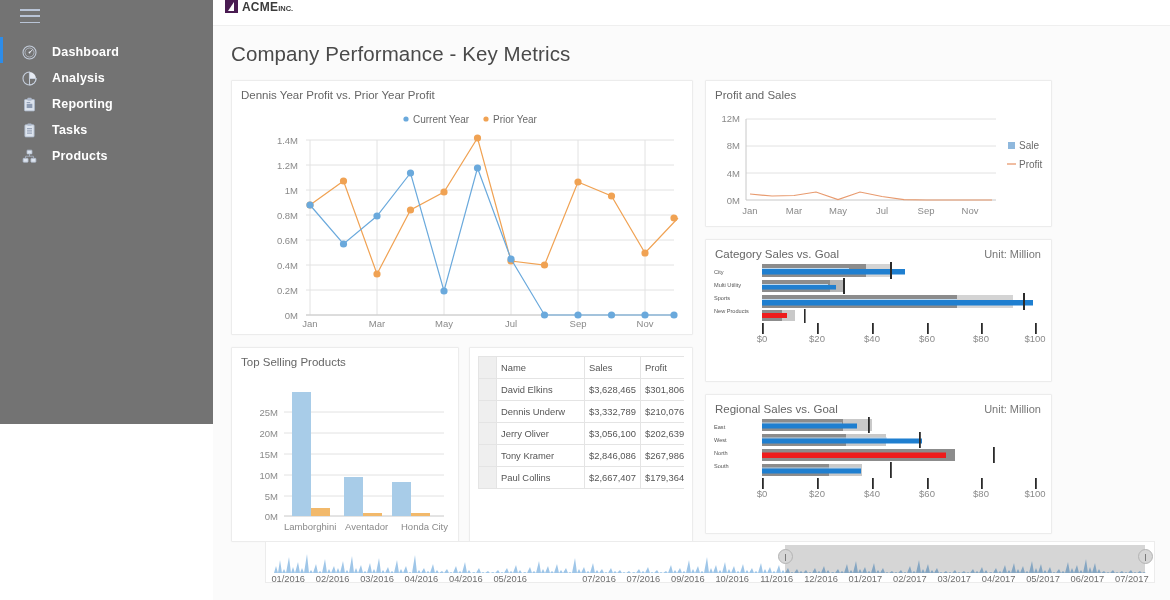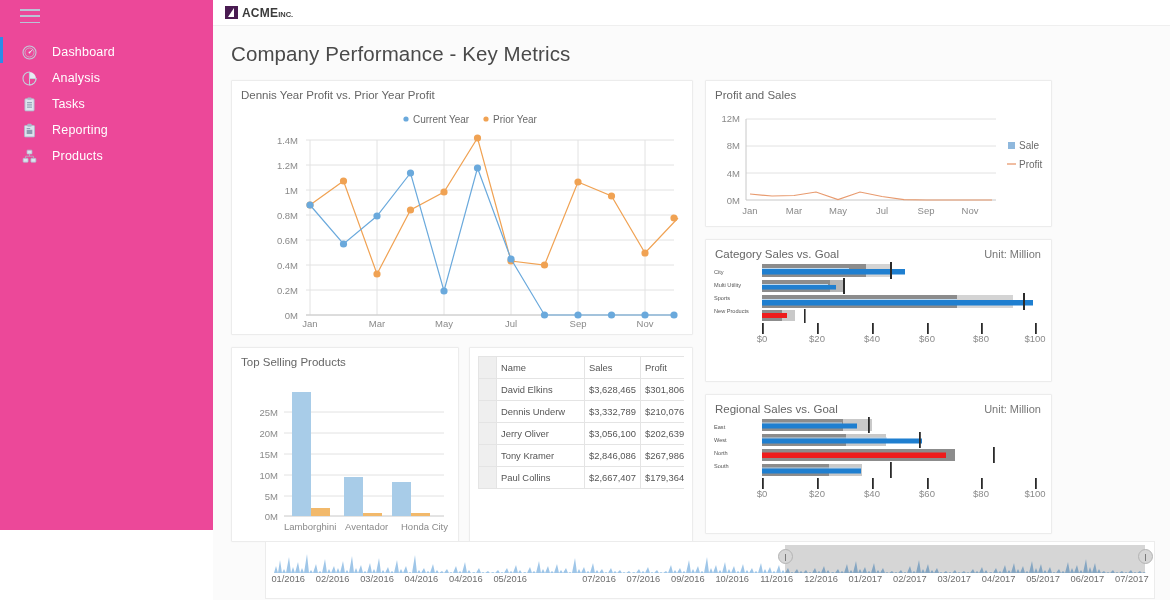--- a/index.html
+++ b/index.html
@@ -5,22 +5,22 @@
   * { box-sizing: border-box; margin: 0; padding: 0; }
   html, body {
     width: 1170px; height: 600px;
     font-family: "Liberation Sans", sans-serif;
     background: #ffffff; overflow: hidden;
   }
   .app { position: relative; width: 1170px; height: 600px; display: flex; }
 
   
   .sidebar {
-    width: 213px; height: 530px; background: #ec4899;
-    flex: 0 0 213px; position: relative;
+    width: 213px; height: 424px; background: #737373;
+    flex: 0 0 213px; position: relative; font-weight: bold;
   }
   .hamburger {
     width: 20px; height: 14px; margin: 9px 0 0 20px;
     display: flex; flex-direction: column; justify-content: space-between;
     cursor: pointer;
   }
   .hamburger span { display:block; height: 1.5px; background: #b9c4d6; width: 100%; }
   .hamburger span:nth-child(2){ width:100%; }
   .nav { margin-top: 16px; }
   .nav-item {
@@ -33,21 +33,21 @@
     color: #ffffff; font-size: 12.5px; margin-left: 12px; letter-spacing: .2px;
     font-family: "Liberation Sans", sans-serif;
   }
   .nav-item.active::before {
     content:""; position:absolute; left:0; top:-2px; width:3px; height:26px; background:#2d8ce8;
   }
 
   
   .main { flex: 1 1 auto; position: relative; background: #fbfbfb; height: 600px; }
   .topbar {
-    height: 26px; background:#ffffff; display:flex; align-items:center;
+    height: 26px; background:#ffffff; display:flex; align-items:flex-start;
     padding-left: 12px; border-bottom:1px solid #efefef;
   }
   .logo-mark {
     width: 13px; height: 13px; background: #4a1c52; position: relative; margin-right: 4px;
     flex: 0 0 13px;
   }
   .logo-mark::after{
     content:""; position:absolute; left:3px; top:2px; width:0; height:0;
     border-left: 6px solid transparent; border-bottom: 9px solid #ffffff;
   }
@@ -91,21 +91,21 @@
     font-family:"Liberation Sans", sans-serif;
   }
   table.tc th { color:#555; background:#fff; }
   table.tc .c-handle { width: 18px; background: #efefef; border-right:1px solid #e4e4e4; padding:0;}
   table.tc .c-name { width: 88px; }
   table.tc .c-sales { width: 56px; }
   table.tc .c-profit { width: 56px; }
 
   
   .rangebar {
-    position:absolute; left: 265px; top: 541px; width: 890px; height: 58px;
+    position:absolute; left: 265px; top: 541px; width: 890px; height: 42px;
     background:#ffffff; border:1px solid #ececec;
   }
   .rs-sel { position:absolute; background: rgba(0,0,0,0.16); top: 3px; height: 28px; }
   .rs-handle {
     position:absolute; width: 15px; height: 15px; border-radius: 50%;
     background: #d6d6d6; border: 1px solid #b4b4b4; top: 7px;
   }
   .rs-handle::before{
     content:""; position:absolute; left:6px; top:3.5px; width:1px; height:7px; background:#7a7a7a;
   }
@@ -142,45 +142,45 @@
 
       <div class="nav-item" style="margin-top:0px">
         <span class="ic">
           <svg width="17" height="17" viewBox="0 0 24 24">
             <path d="M12 12 L12 2.8 A9.2 9.2 0 0 1 21.2 12 Z" fill="#e6ebf3"></path>
             <path d="M12 2.8 A9.2 9.2 0 1 0 21.2 12 L12 12 Z" fill="none" stroke="#c3ccda" stroke-width="1.6"></path>
             <path d="M12 12 L21.2 12 A9.2 9.2 0 0 1 12 21.2 Z" fill="none" stroke="#c3ccda" stroke-width="1.4"></path>
           </svg>
         </span>
         <span class="lbl">Analysis</span>
+      </div>
+
+      <div class="nav-item">
+        <span class="ic">
+          <svg width="17" height="17" viewBox="0 0 24 24">
+            <rect x="5" y="5" width="14" height="16" rx="1" fill="#dde4ee" stroke="#aeb9cb" stroke-width="1.2"></rect>
+            <rect x="9" y="2.6" width="6" height="4" rx="1" fill="#aeb9cb"></rect>
+            <rect x="8" y="11" width="8" height="6" fill="#8d9bb2"></rect>
+            <rect x="8" y="8.6" width="5" height="1.3" fill="#8d9bb2"></rect>
+          </svg>
+        </span>
+        <span class="lbl">Reporting</span>
       </div>
 
       <div class="nav-item">
         <span class="ic">
           <svg width="17" height="17" viewBox="0 0 24 24">
             <rect x="5.5" y="4" width="13" height="17" rx="1.2" fill="#dde4ee" stroke="#aeb9cb" stroke-width="1.2"></rect>
             <rect x="9" y="2" width="6" height="3.4" rx="1" fill="#aeb9cb"></rect>
             <line x1="8.5" y1="9.5" x2="15.5" y2="9.5" stroke="#7e8da6" stroke-width="1.3"></line>
             <line x1="8.5" y1="12.6" x2="15.5" y2="12.6" stroke="#7e8da6" stroke-width="1.3"></line>
             <line x1="8.5" y1="15.7" x2="15.5" y2="15.7" stroke="#7e8da6" stroke-width="1.3"></line>
           </svg>
         </span>
         <span class="lbl">Tasks</span>
-      </div>
-
-      <div class="nav-item">
-        <span class="ic">
-          <svg width="17" height="17" viewBox="0 0 24 24">
-            <rect x="5" y="5" width="14" height="16" rx="1" fill="#dde4ee" stroke="#aeb9cb" stroke-width="1.2"></rect>
-            <rect x="9" y="2.6" width="6" height="4" rx="1" fill="#aeb9cb"></rect>
-            <rect x="8" y="11" width="8" height="6" fill="#8d9bb2"></rect>
-            <rect x="8" y="8.6" width="5" height="1.3" fill="#8d9bb2"></rect>
-          </svg>
-        </span>
-        <span class="lbl">Reporting</span>
       </div>
 
       <div class="nav-item">
         <span class="ic">
           <svg width="17" height="17" viewBox="0 0 24 24">
             <rect x="8.5" y="3" width="7" height="5.4" rx="0.8" fill="#dde4ee" stroke="#aeb9cb" stroke-width="1.1"></rect>
             <rect x="3" y="14.6" width="7" height="5.4" rx="0.8" fill="#dde4ee" stroke="#aeb9cb" stroke-width="1.1"></rect>
             <rect x="14" y="14.6" width="7" height="5.4" rx="0.8" fill="#dde4ee" stroke="#aeb9cb" stroke-width="1.1"></rect>
             <path d="M12 8.4 v3.2 M6.5 14.6 v-3 h11 v3" fill="none" stroke="#aeb9cb" stroke-width="1.1"></path>
           </svg>

